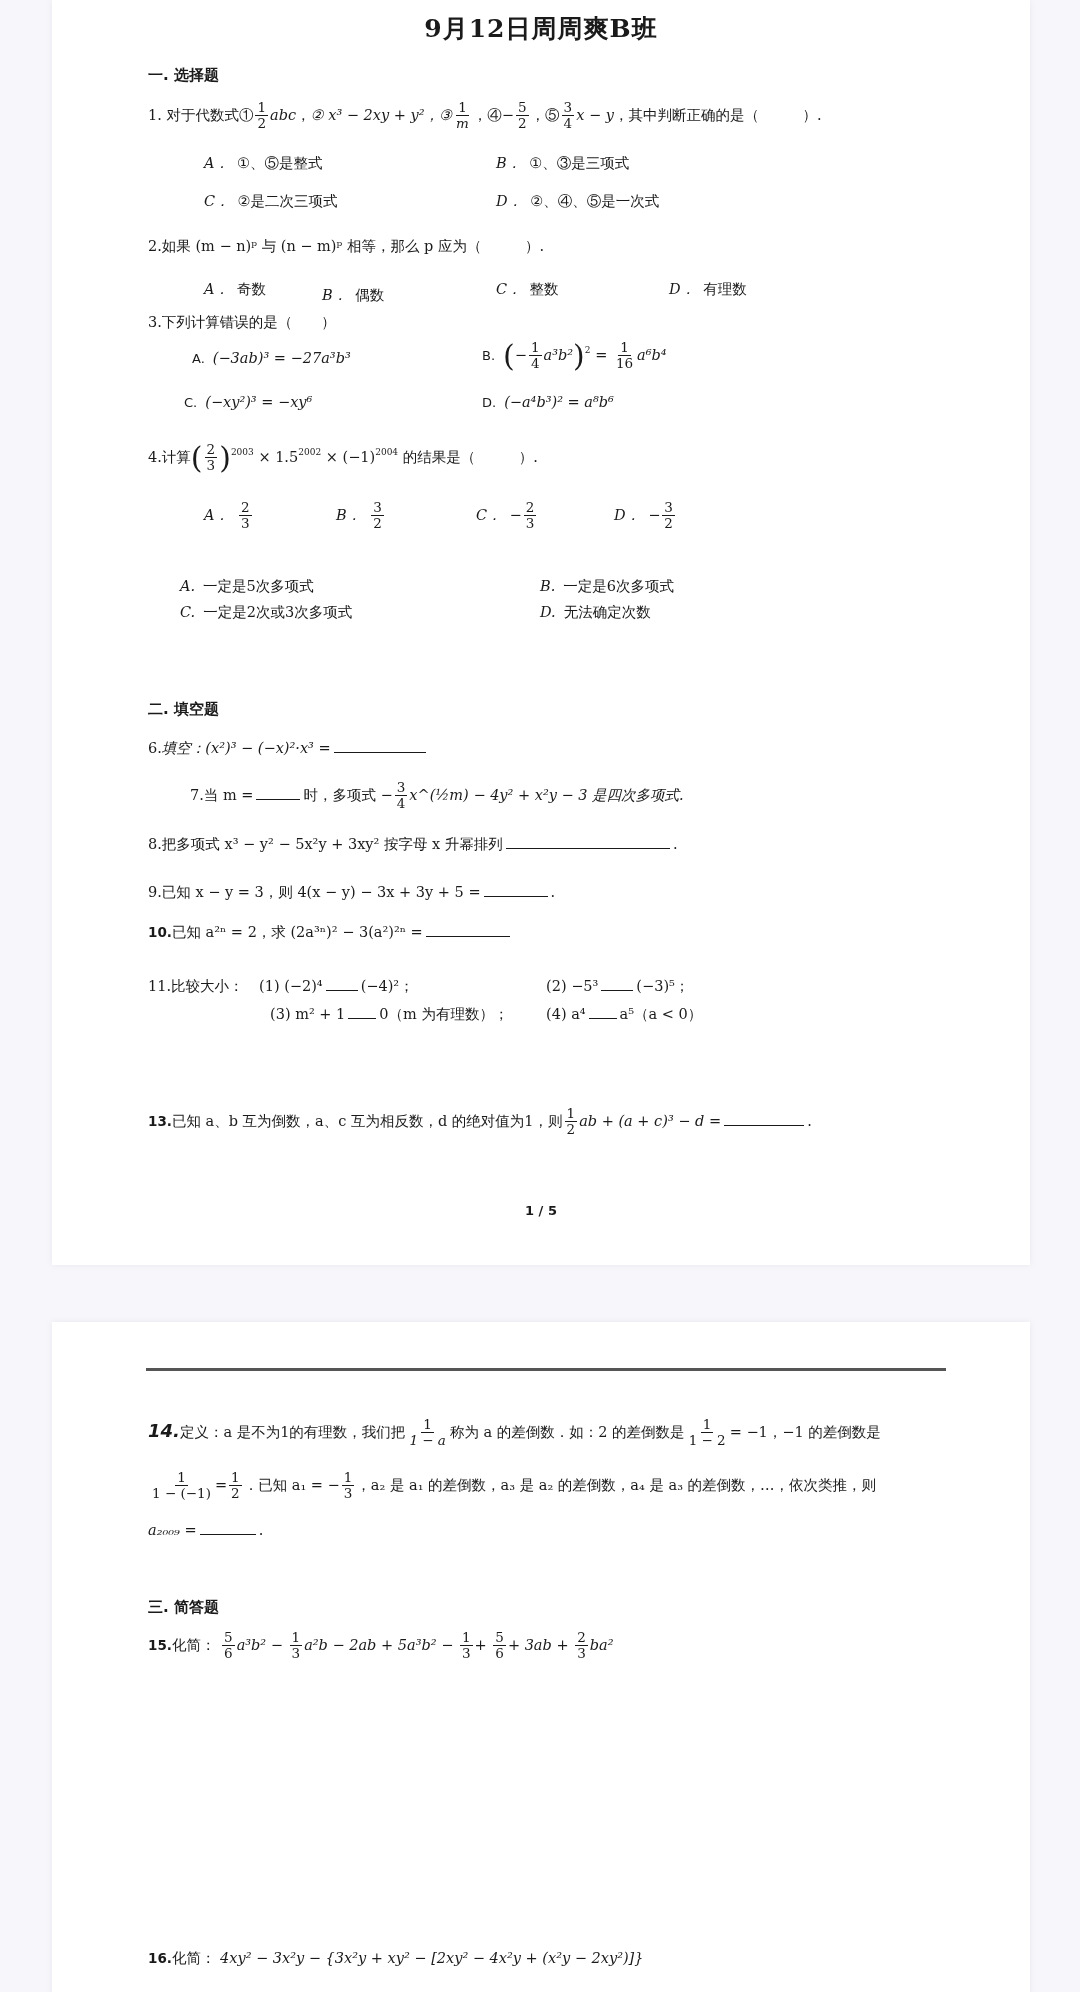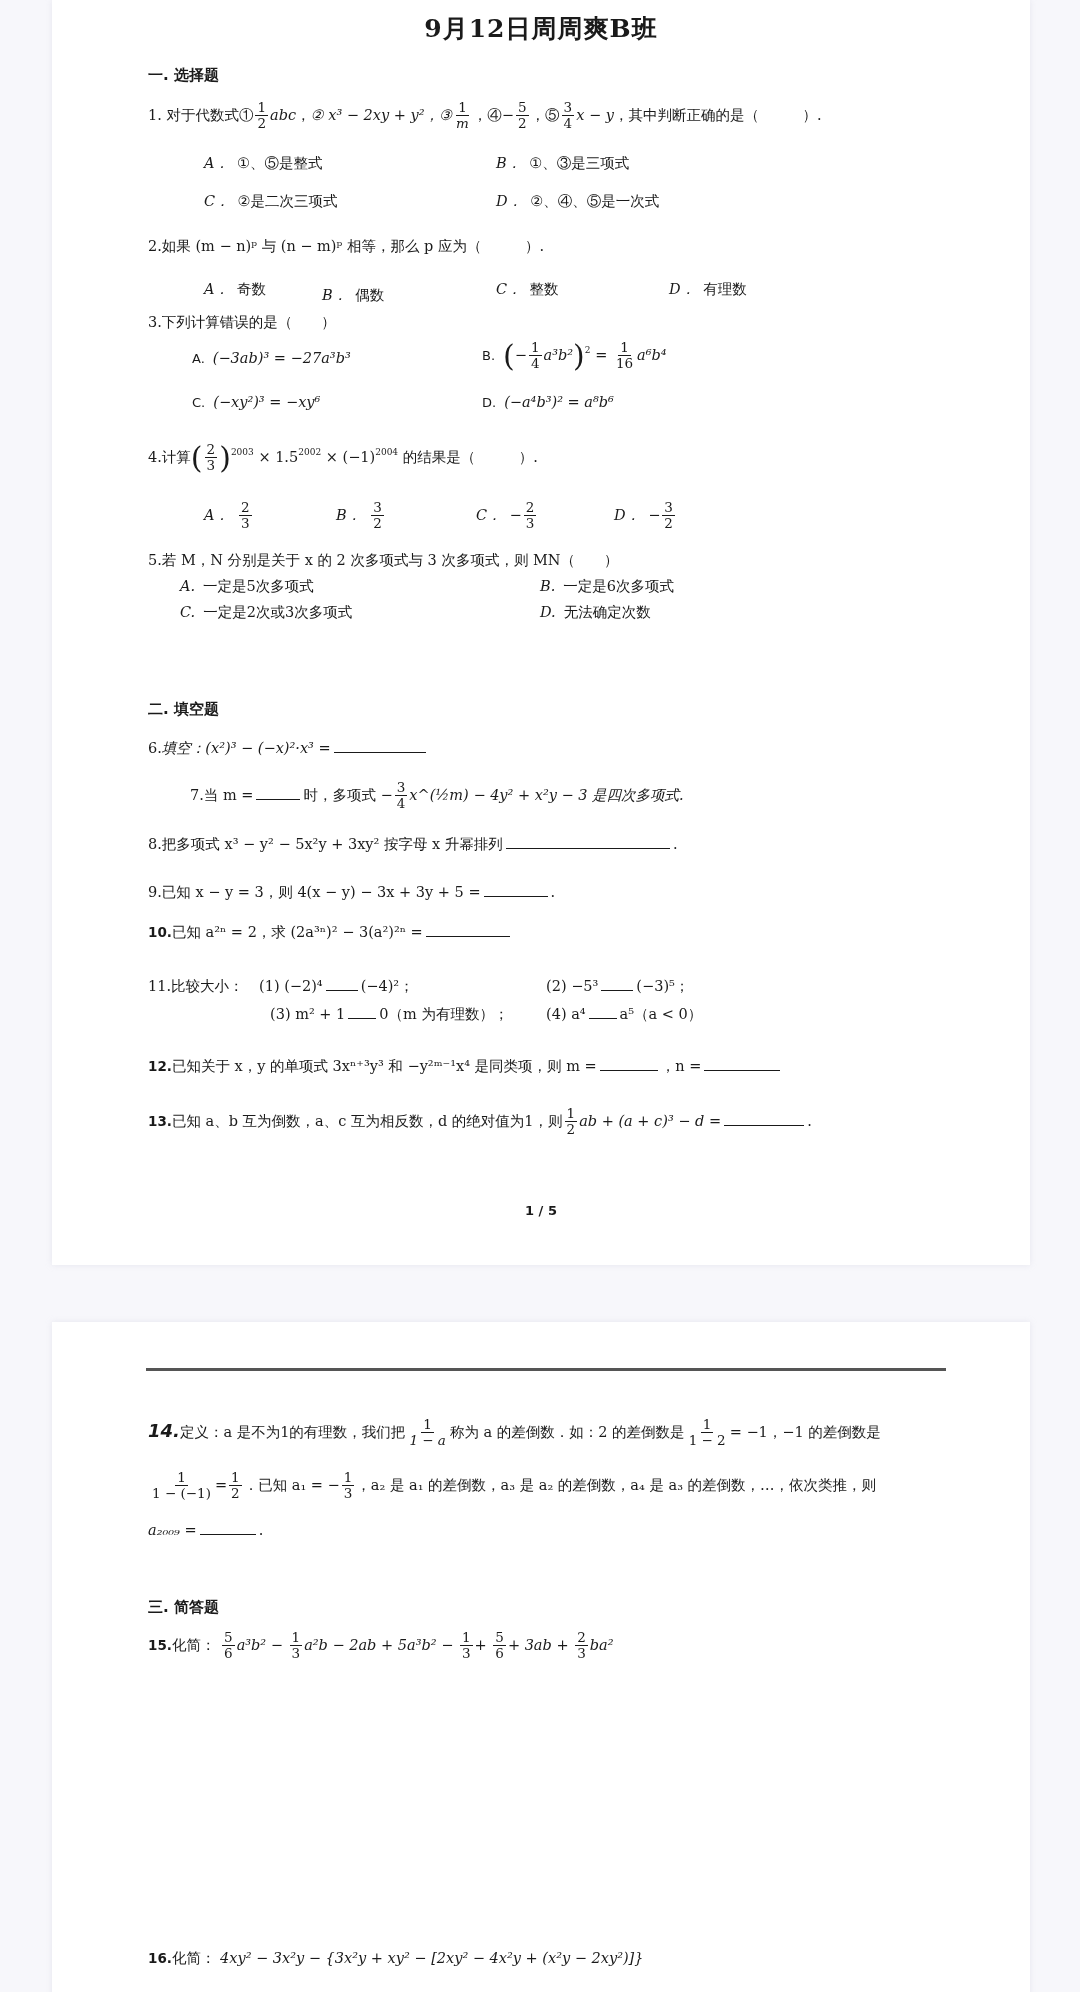--- a/index.html
+++ b/index.html
@@ -97,21 +97,21 @@
     <span>3.</span><span>下列计算错误的是（　　）</span>
   </div>
   <div class="abs opt" style="left:140px;top:350px;"><span class="lbl sans">A.</span><i class="m">(−3ab)³ = −27a³b³</i></div>
   <div class="abs opt" style="left:430px;top:340px;"><span class="lbl sans">B.</span><span class="paren-big">(</span>−<span class="frac">
         <span class="n">1</span>
         <span class="d">4</span>
       </span><i class="m">a³b²</i><span class="paren-big">)</span><sup>2</sup> <span>= </span><span class="frac">
         <span class="n">1</span>
         <span class="d">16</span>
       </span><i class="m">a⁶b⁴</i></div>
-  <div class="abs opt" style="left:140px;top:394px;"><span class="lbl sans">C.</span><i class="m">(−xy²)³ = −xy⁶</i></div>
+  <div class="abs opt" style="left:132px;top:394px;"><span class="lbl sans">C.</span><i class="m">(−xy²)³ = −xy⁶</i></div>
   <div class="abs opt" style="left:430px;top:394px;"><span class="lbl sans">D.</span><i class="m">(−a⁴b³)² = a⁸b⁶</i></div>
 
   <div class="abs q" style="left:96px;top:442px;">
     <span>4.</span><span>计算</span><span class="paren-big">(</span><span class="frac">
         <span class="n">2</span>
         <span class="d">3</span>
       </span><span class="paren-big">)</span><sup>2003</sup>
     <span>× 1.5</span><sup>2002</sup>
     <span>× (−1)</span><sup>2004</sup>
     <span>的结果是（　　　）.</span>
@@ -126,23 +126,20 @@
       </span></div>
   <div class="abs opt" style="left:424px;top:500px;"><span class="lbl">C．</span><span>−</span><span class="frac">
         <span class="n">2</span>
         <span class="d">3</span>
       </span></div>
   <div class="abs opt" style="left:562px;top:500px;"><span class="lbl">D．</span><span>−</span><span class="frac">
         <span class="n">3</span>
         <span class="d">2</span>
       </span></div>
 
-  <div class="abs q" style="left:96px;top:550px;">
-    <span>5.</span><span>若 M，N 分别是关于 x 的 2 次多项式与 3 次多项式，则 MN（　　）</span>
-  </div>
   <div class="abs opt" style="left:128px;top:577px;"><span class="lbl">A.</span><span>一定是5次多项式</span></div>
   <div class="abs opt" style="left:488px;top:577px;"><span class="lbl">B.</span><span>一定是6次多项式</span></div>
   <div class="abs opt" style="left:128px;top:603px;"><span class="lbl">C.</span><span>一定是2次或3次多项式</span></div>
   <div class="abs opt" style="left:488px;top:603px;"><span class="lbl">D.</span><span>无法确定次数</span></div>
 
   <div class="abs section" style="left:96px;top:700px;">二. 填空题</div>
 
   <div class="abs q" style="left:96px;top:738px;">
     <span>6.</span><i class="m">填空：(x²)³ − (−x)²·x³ =</i><span class="blank" style="width:92px;"></span>
   </div>
@@ -167,23 +164,20 @@
   </div>
 
   <div class="abs q" style="left:96px;top:976px;">
     <span>11.</span><span>比较大小：</span>
   </div>
   <div class="abs q" style="left:207px;top:976px;"><span>(1) (−2)⁴</span><span class="blank" style="width:32px;"></span><span>(−4)²；</span></div>
   <div class="abs q" style="left:494px;top:976px;"><span>(2) −5³</span><span class="blank" style="width:32px;"></span><span>(−3)⁵；</span></div>
   <div class="abs q" style="left:218px;top:1004px;"><span>(3) m² + 1</span><span class="blank" style="width:28px;"></span><span>0（m 为有理数）；</span></div>
   <div class="abs q" style="left:494px;top:1004px;"><span>(4) a⁴</span><span class="blank" style="width:28px;"></span><span>a⁵（a &lt; 0）</span></div>
 
-  <div class="abs q" style="left:96px;top:1056px;">
-    <b style="font-family:'DejaVu Sans',sans-serif;font-size:13.5px;">12.</b><span>已知关于 x，y 的单项式 3xⁿ⁺³y³ 和 −y²ᵐ⁻¹x⁴ 是同类项，则 m =</span><span class="blank" style="width:58px;"></span><span>，n =</span><span class="blank" style="width:76px;"></span>
-  </div>
 
   <div class="abs q" style="left:96px;top:1106px;">
     <b style="font-family:'DejaVu Sans',sans-serif;font-size:13.5px;">13.</b><span>已知 a、b 互为倒数，a、c 互为相反数，d 的绝对值为1，则</span><span class="frac">
         <span class="n">1</span>
         <span class="d">2</span>
       </span><i class="m">ab + (a + c)³ − d =</i><span class="blank" style="width:80px;"></span><span>.</span>
   </div>
 
   <div class="pagenum">1 / 5</div>
 </div>

